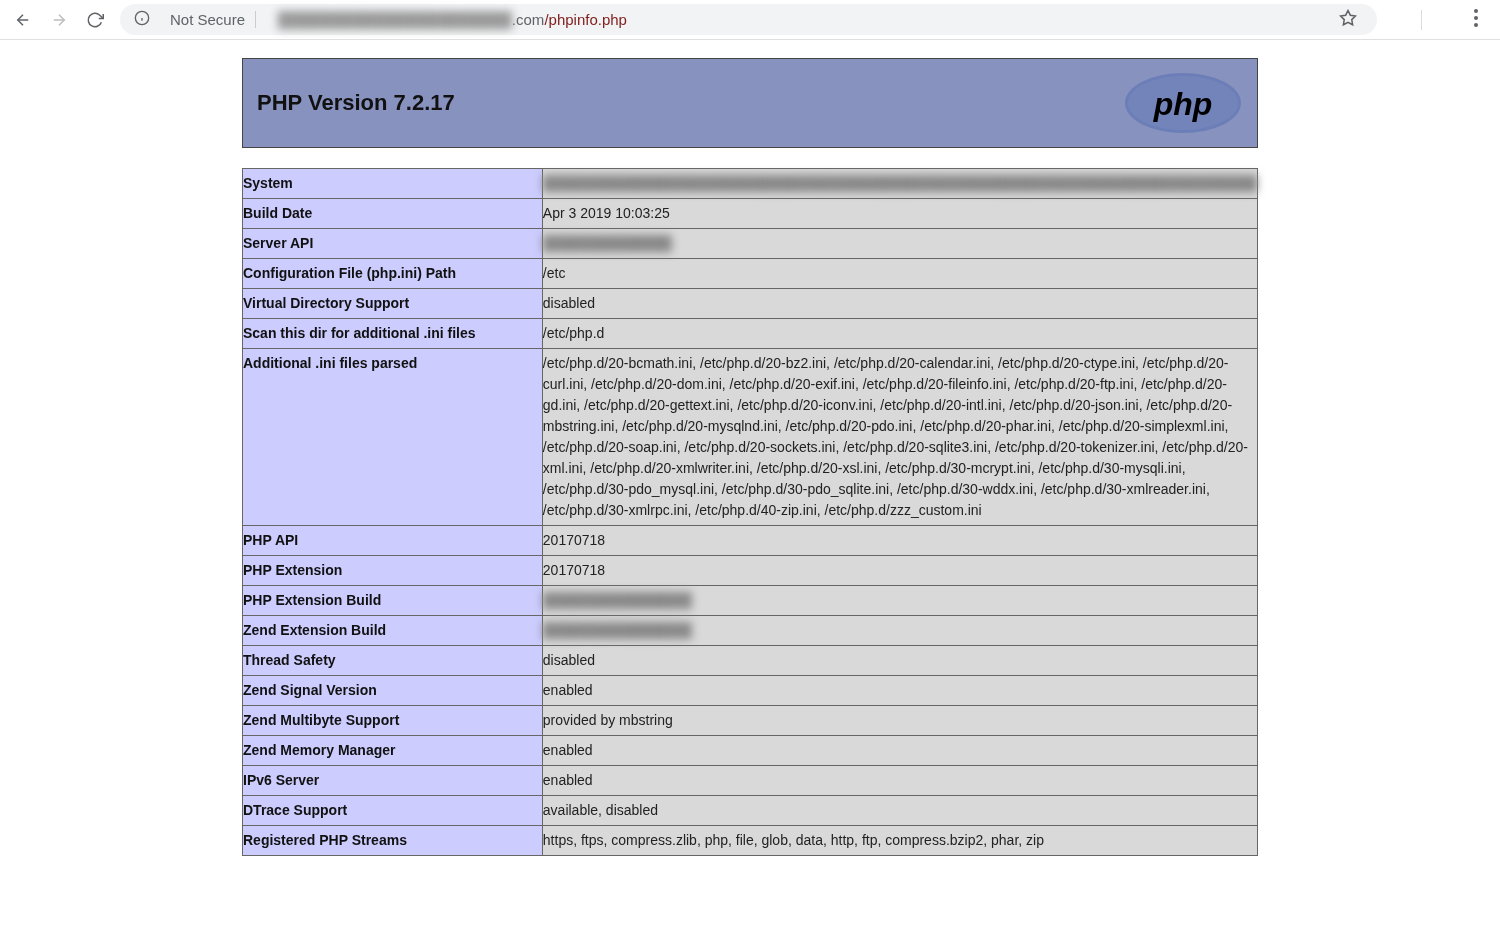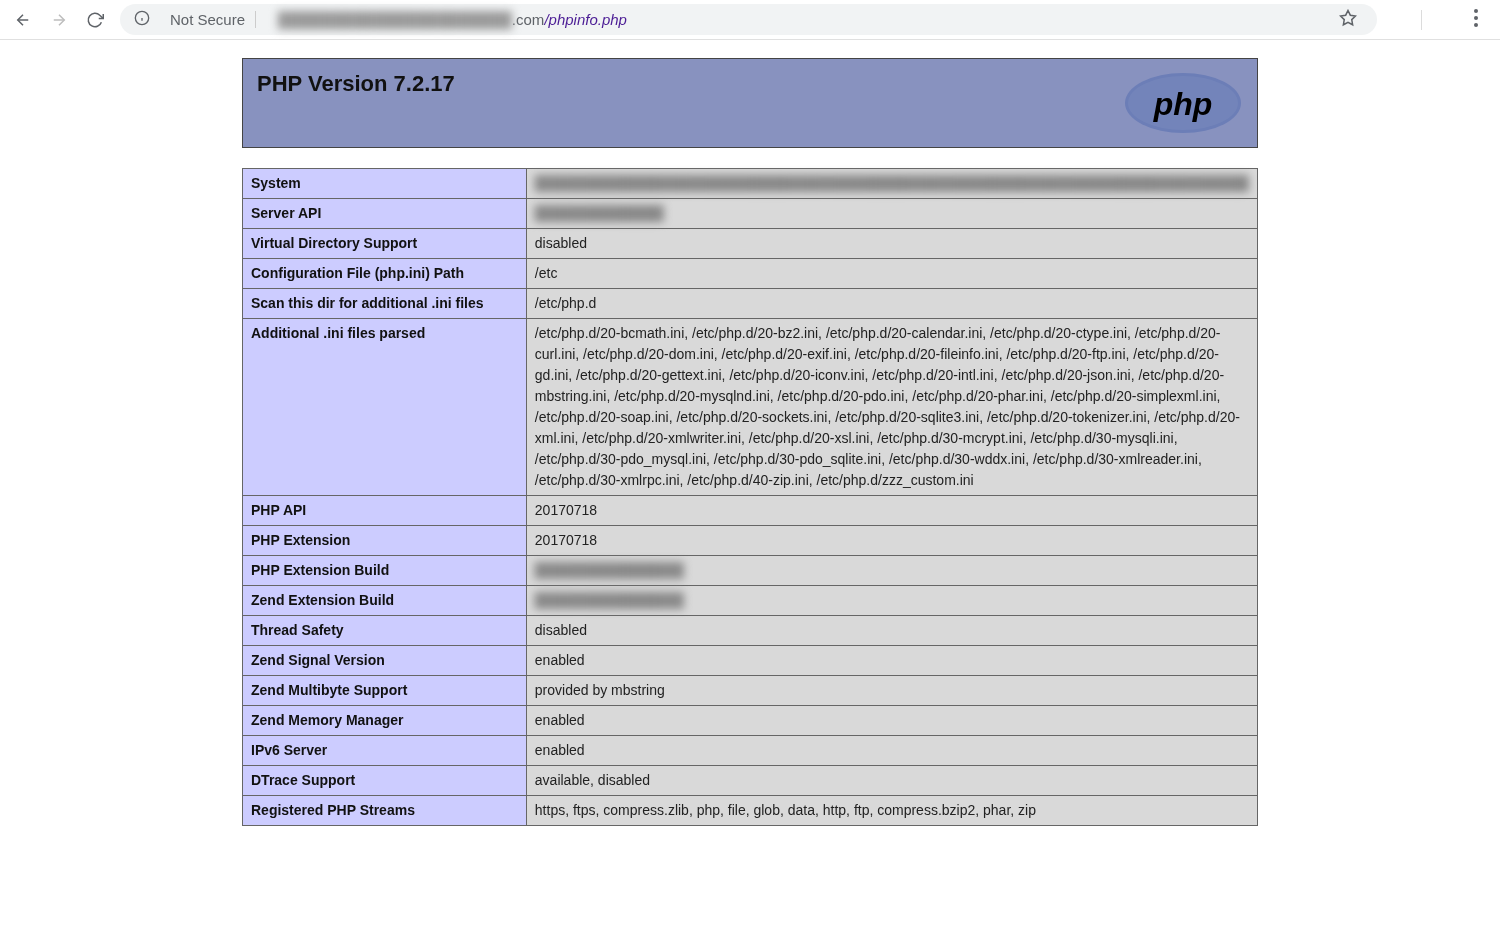--- a/index.html
+++ b/index.html
@@ -31,57 +31,58 @@
     display: flex;
     align-items: center;
     gap: 20px;
     font-size: 15px;
     color: #5f6368;
   }
   .address-bar .info-icon { font-size: 14px; }
   .address-bar .not-secure { border-right: 1px solid #ccc; padding-right: 10px; margin-right: 2px; }
   .address-bar .url { color: #5f6368; filter: blur(0); }
   .address-bar .url .blurred { filter: blur(4px); color:#999; }
-  .address-bar .url .path { color: #4c1d95; font-style: italic; }
+  .address-bar .url .path { color: #7f1d1d; }
   .star-icon { color: #5f6368; margin-right: 6px; }
   .menu-dots { color: #5f6368; margin-left: 18px; padding: 0 10px; }
   .divider-line { width:1px; height:20px; background:#dcdcdc; margin: 0 10px 0 30px; }
 
   .page {
     padding: 18px 0 40px 0;
     display: flex;
     flex-direction: column;
     align-items: center;
   }
   .header-box {
     width: 1016px;
     background: #8892bf;
     border: 1px solid #444;
     padding: 12px 14px;
     display: flex;
+    align-items: center;
     justify-content: space-between;
   }
   .header-box h1 {
     font-size: 22px;
     font-weight: 700;
     color: #111;
   }
   .php-logo {
     width: 120px;
     height: 64px;
   }
   .info-table {
     width: 1016px;
     border-collapse: collapse;
     margin-top: 20px;
     font-size: 14px;
   }
   .info-table td {
     border: 1px solid #666;
-    padding: 4px 8px;
+    padding: 4px 0;
     vertical-align: top;
     line-height: 1.5;
   }
   .info-table td.k {
     background: #ccccff;
     width: 335px;
     font-weight: 700;
     color: #111;
   }
   .info-table td.v {
@@ -155,30 +156,34 @@
     </svg>
   </div>
 
   <table class="info-table" id="info-table">
     <tbody>
         <tr>
           <td class="k">System</td>
           <td class="v"><span class="blur-text">████████████████████████████████████████████████████████████████████████</span></td>
         </tr>
         <tr>
+          <td class="k">Build Date</td>
+          <td class="v">Apr 3 2019 10:03:25</td>
+        </tr>
+        <tr>
           <td class="k">Server API</td>
           <td class="v"><span class="blur-text">█████████████</span></td>
         </tr>
         <tr>
+          <td class="k">Configuration File (php.ini) Path</td>
+          <td class="v">/etc</td>
+        </tr>
+        <tr>
           <td class="k">Virtual Directory Support</td>
           <td class="v">disabled</td>
-        </tr>
-        <tr>
-          <td class="k">Configuration File (php.ini) Path</td>
-          <td class="v">/etc</td>
         </tr>
         <tr>
           <td class="k">Scan this dir for additional .ini files</td>
           <td class="v">/etc/php.d</td>
         </tr>
         <tr>
           <td class="k">Additional .ini files parsed</td>
           <td class="v">/etc/php.d/20-bcmath.ini, /etc/php.d/20-bz2.ini, /etc/php.d/20-calendar.ini, /etc/php.d/20-ctype.ini, /etc/php.d/20-curl.ini, /etc/php.d/20-dom.ini, /etc/php.d/20-exif.ini, /etc/php.d/20-fileinfo.ini, /etc/php.d/20-ftp.ini, /etc/php.d/20-gd.ini, /etc/php.d/20-gettext.ini, /etc/php.d/20-iconv.ini, /etc/php.d/20-intl.ini, /etc/php.d/20-json.ini, /etc/php.d/20-mbstring.ini, /etc/php.d/20-mysqlnd.ini, /etc/php.d/20-pdo.ini, /etc/php.d/20-phar.ini, /etc/php.d/20-simplexml.ini, /etc/php.d/20-soap.ini, /etc/php.d/20-sockets.ini, /etc/php.d/20-sqlite3.ini, /etc/php.d/20-tokenizer.ini, /etc/php.d/20-xml.ini, /etc/php.d/20-xmlwriter.ini, /etc/php.d/20-xsl.ini, /etc/php.d/30-mcrypt.ini, /etc/php.d/30-mysqli.ini, /etc/php.d/30-pdo_mysql.ini, /etc/php.d/30-pdo_sqlite.ini, /etc/php.d/30-wddx.ini, /etc/php.d/30-xmlreader.ini, /etc/php.d/30-xmlrpc.ini, /etc/php.d/40-zip.ini, /etc/php.d/zzz_custom.ini</td>
         </tr>
         <tr>

